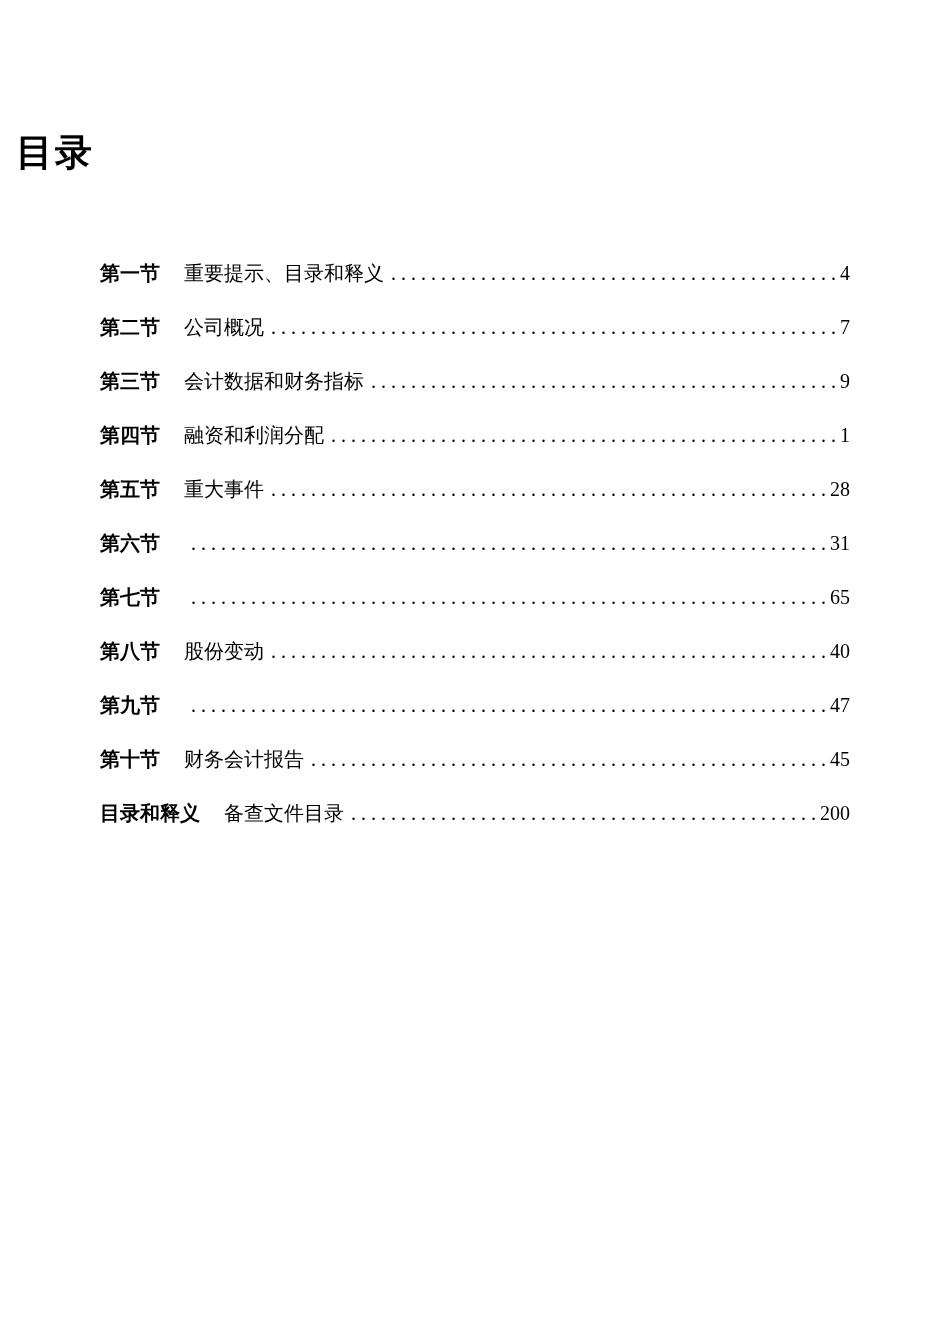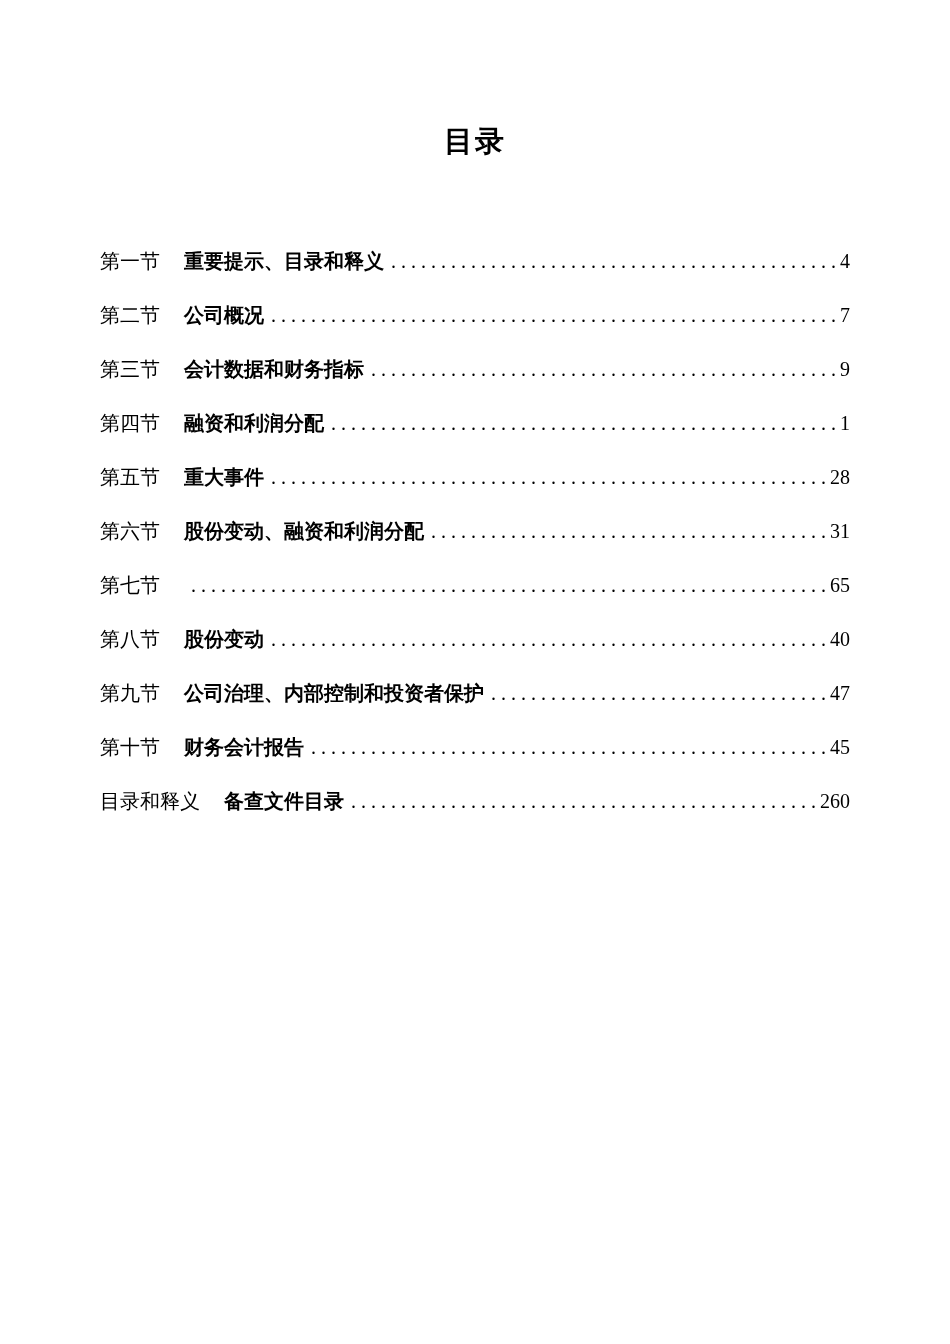--- a/index.html
+++ b/index.html
@@ -16,49 +16,49 @@
     overflow: hidden;
   }
   .page {
     width: 950px;
     height: 1344px;
     background: #ffffff;
     box-sizing: border-box;
     padding-top: 121px;
   }
   h1.doc-title {
-    margin: 4px;
-    text-align: center;
-    font-size: 29px;
+    margin: 16px;
+    text-align: left;
+    font-size: 37px;
     line-height: 32px;
     font-weight: bold;
     letter-spacing: 2px;
     font-family: "Liberation Sans", sans-serif;
   }
   nav.toc {
     margin: 91px 100px 0 100px; 
   }
   .toc-row {
     display: flex;
     align-items: baseline;
     line-height: 27px;
     height: 27px;
     margin-bottom: 27px;       
     white-space: nowrap;
     cursor: pointer;
   }
   .sec-label {
     font-size: 20px;
-    font-weight: normal;
+    font-weight: bold;
     margin-right: 24px;
     flex: 0 0 auto;
   }
   .sec-title {
     font-size: 20px;
-    font-weight: bold;
+    font-weight: normal;
     flex: 0 0 auto;
   }
   .dot-leader {
     flex: 1 1 auto;
     min-width: 0;
     overflow: hidden;
     margin: 0 5px 0 7px;
     font-family: "Liberation Serif", "DejaVu Serif", serif;
     font-size: 20px;
     letter-spacing: 0;
@@ -108,52 +108,50 @@
 
   <div class="toc-row">
     <span class="sec-label">第五节</span>
     <span class="sec-title">重大事件</span>
     <span class="dot-leader" aria-hidden="true">. . . . . . . . . . . . . . . . . . . . . . . . . . . . . . . . . . . . . . . . . . . . . . . . . . . . . . . . . . . . . . . . . . . . . . . . . . . . . . . . . . . . . . . . . . </span>
     <span class="page-num">28</span>
   </div>
 
   <div class="toc-row">
     <span class="sec-label">第六节</span>
-    <span class="sec-title">股份变动、融资和利润分配</span>
     <span class="dot-leader" aria-hidden="true">. . . . . . . . . . . . . . . . . . . . . . . . . . . . . . . . . . . . . . . . . . . . . . . . . . . . . . . . . . . . . . . . . . . . . . . . . . . . . . . . . . . . . . . . . . </span>
     <span class="page-num">31</span>
   </div>
 
   <div class="toc-row">
     <span class="sec-label">第七节</span>
     <span class="dot-leader" aria-hidden="true">. . . . . . . . . . . . . . . . . . . . . . . . . . . . . . . . . . . . . . . . . . . . . . . . . . . . . . . . . . . . . . . . . . . . . . . . . . . . . . . . . . . . . . . . . . </span>
     <span class="page-num">65</span>
   </div>
 
   <div class="toc-row">
     <span class="sec-label">第八节</span>
     <span class="sec-title">股份变动</span>
     <span class="dot-leader" aria-hidden="true">. . . . . . . . . . . . . . . . . . . . . . . . . . . . . . . . . . . . . . . . . . . . . . . . . . . . . . . . . . . . . . . . . . . . . . . . . . . . . . . . . . . . . . . . . . </span>
     <span class="page-num">40</span>
   </div>
 
   <div class="toc-row">
     <span class="sec-label">第九节</span>
-    <span class="sec-title">公司治理、内部控制和投资者保护</span>
     <span class="dot-leader" aria-hidden="true">. . . . . . . . . . . . . . . . . . . . . . . . . . . . . . . . . . . . . . . . . . . . . . . . . . . . . . . . . . . . . . . . . . . . . . . . . . . . . . . . . . . . . . . . . . </span>
     <span class="page-num">47</span>
   </div>
 
   <div class="toc-row">
     <span class="sec-label">第十节</span>
     <span class="sec-title">财务会计报告</span>
     <span class="dot-leader" aria-hidden="true">. . . . . . . . . . . . . . . . . . . . . . . . . . . . . . . . . . . . . . . . . . . . . . . . . . . . . . . . . . . . . . . . . . . . . . . . . . . . . . . . . . . . . . . . . . </span>
     <span class="page-num">45</span>
   </div>
 
   <div class="toc-row">
     <span class="sec-label">目录和释义</span>
     <span class="sec-title">备查文件目录</span>
     <span class="dot-leader" aria-hidden="true">. . . . . . . . . . . . . . . . . . . . . . . . . . . . . . . . . . . . . . . . . . . . . . . . . . . . . . . . . . . . . . . . . . . . . . . . . . . . . . . . . . . . . . . . . . </span>
-    <span class="page-num">260</span>
+    <span class="page-num">200</span>
   </div>
 </nav>
 </div>
 
 </body></html>

